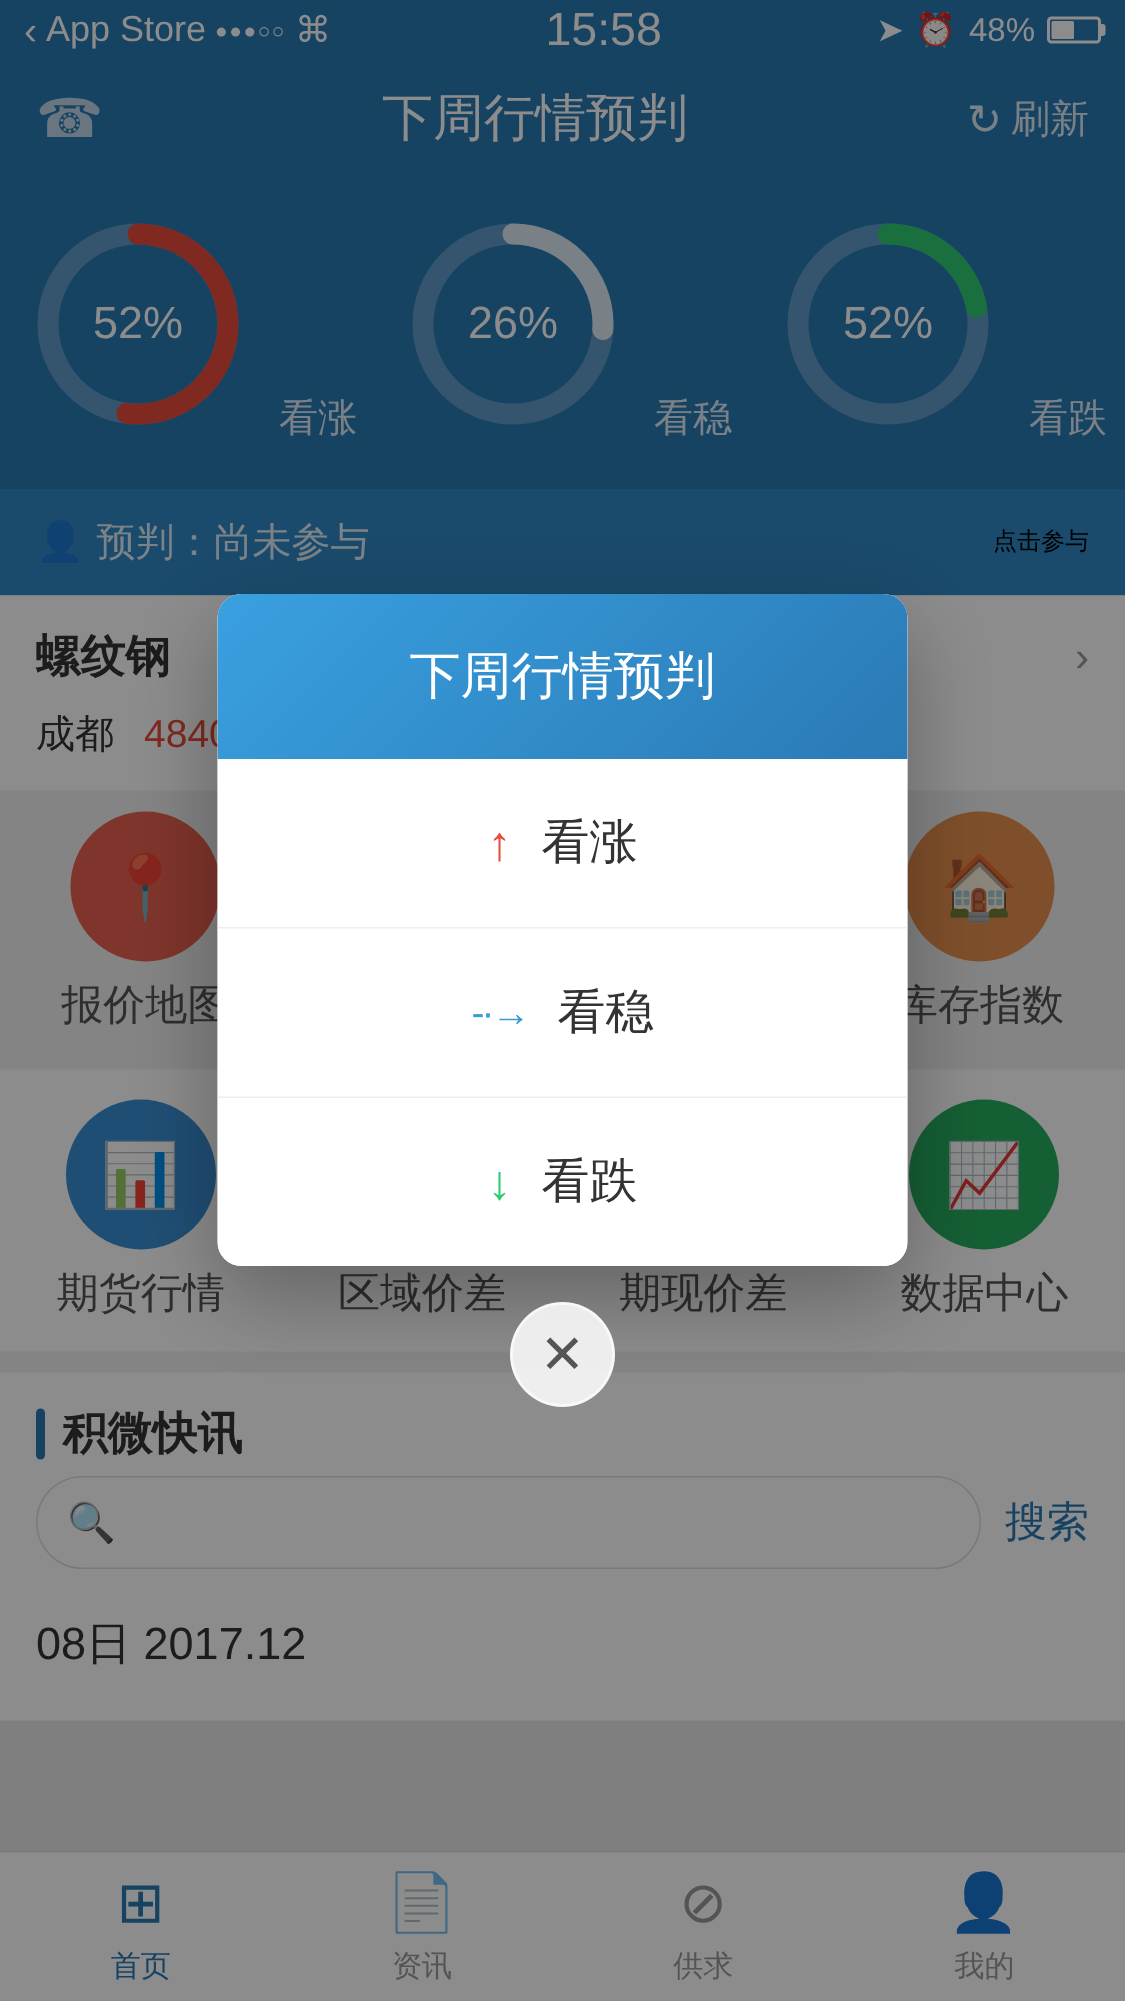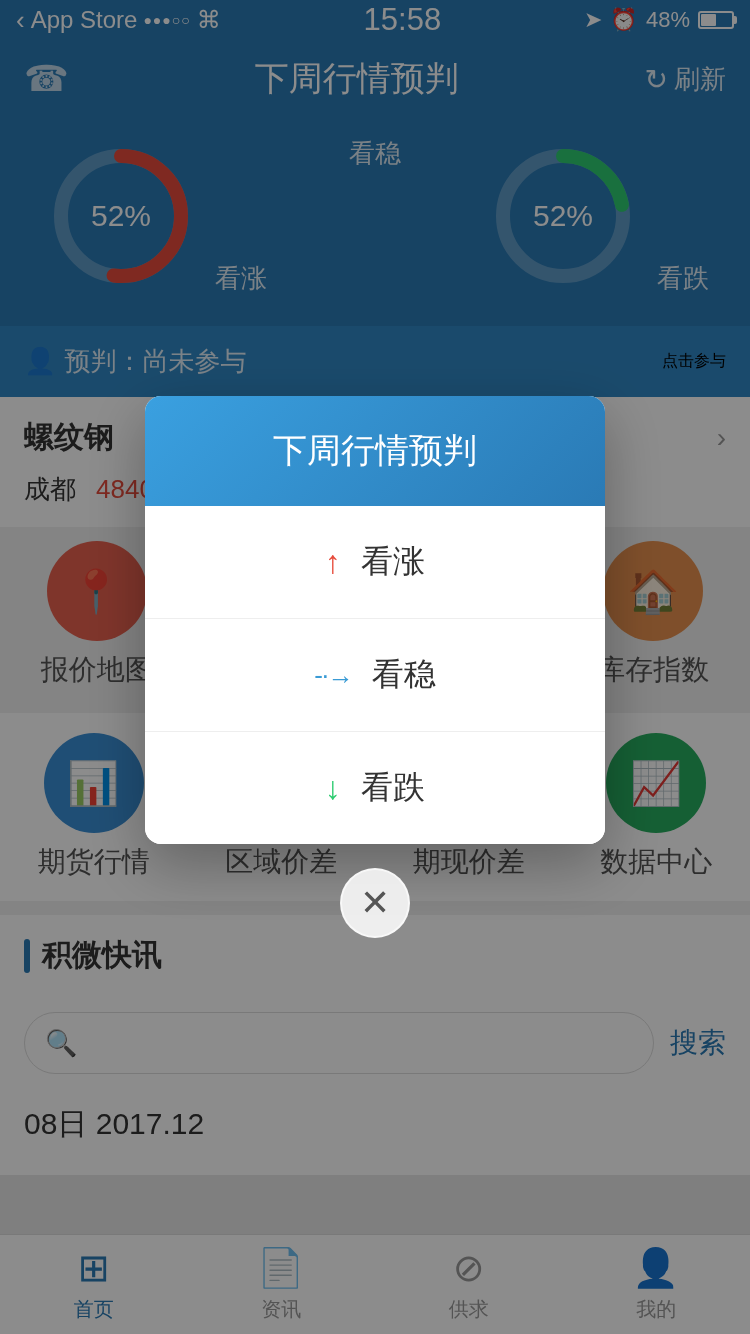--- a/index.html
+++ b/index.html
@@ -148,21 +148,21 @@
       display: flex;
       align-items: center;
       justify-content: center;
       font-size: 42px;
       color: white;
     }
     .icon-label { font-size: 28px; color: #555; }
 
     
     .news-section { background: white; padding: 20px 24px; }
-    .news-header { display: flex; align-items: center; gap: 12px; margin-bottom: 36px; }
+    .news-header { display: flex; align-items: center; gap: 12px; margin-bottom: 8px; }
     .news-bar { width: 6px; height: 34px; background: #2a7ab5; border-radius: 3px; }
     .news-title { font-size: 30px; font-weight: 600; color: #333; }
 
     
     .search-row {
       display: flex;
       align-items: center;
       gap: 16px;
       margin-bottom: 20px;
     }
@@ -314,20 +314,27 @@
       <svg width="160" height="160" viewBox="0 0 160 160">
         <circle class="donut-bg" cx="80" cy="80" r="60"></circle>
         <circle class="donut-fill" cx="80" cy="80" r="60" stroke="#e74c3c" stroke-dasharray="195.7 314.16" stroke-dashoffset="0"></circle>
       </svg>
       <span class="donut-text">52%</span>
     </div>
     <span class="donut-label">看涨</span>
   </div>
 
   <div class="donut-item">
+    <div class="donut-wrapper">
+      <svg width="160" height="160" viewBox="0 0 160 160">
+        <circle class="donut-bg" cx="80" cy="80" r="60"></circle>
+        <circle class="donut-fill" cx="80" cy="80" r="60" stroke="rgba(255,255,255,0.8)" stroke-dasharray="97.9 314.16" stroke-dashoffset="0"></circle>
+      </svg>
+      <span class="donut-text">26%</span>
+    </div>
     <span class="donut-label">看稳</span>
   </div>
 
   <div class="donut-item">
     <div class="donut-wrapper">
       <svg width="160" height="160" viewBox="0 0 160 160">
         <circle class="donut-bg" cx="80" cy="80" r="60"></circle>
         <circle class="donut-fill" cx="80" cy="80" r="60" stroke="#2ecc71" stroke-dasharray="82.9 314.16" stroke-dashoffset="0"></circle>
       </svg>
       <span class="donut-text">52%</span>

